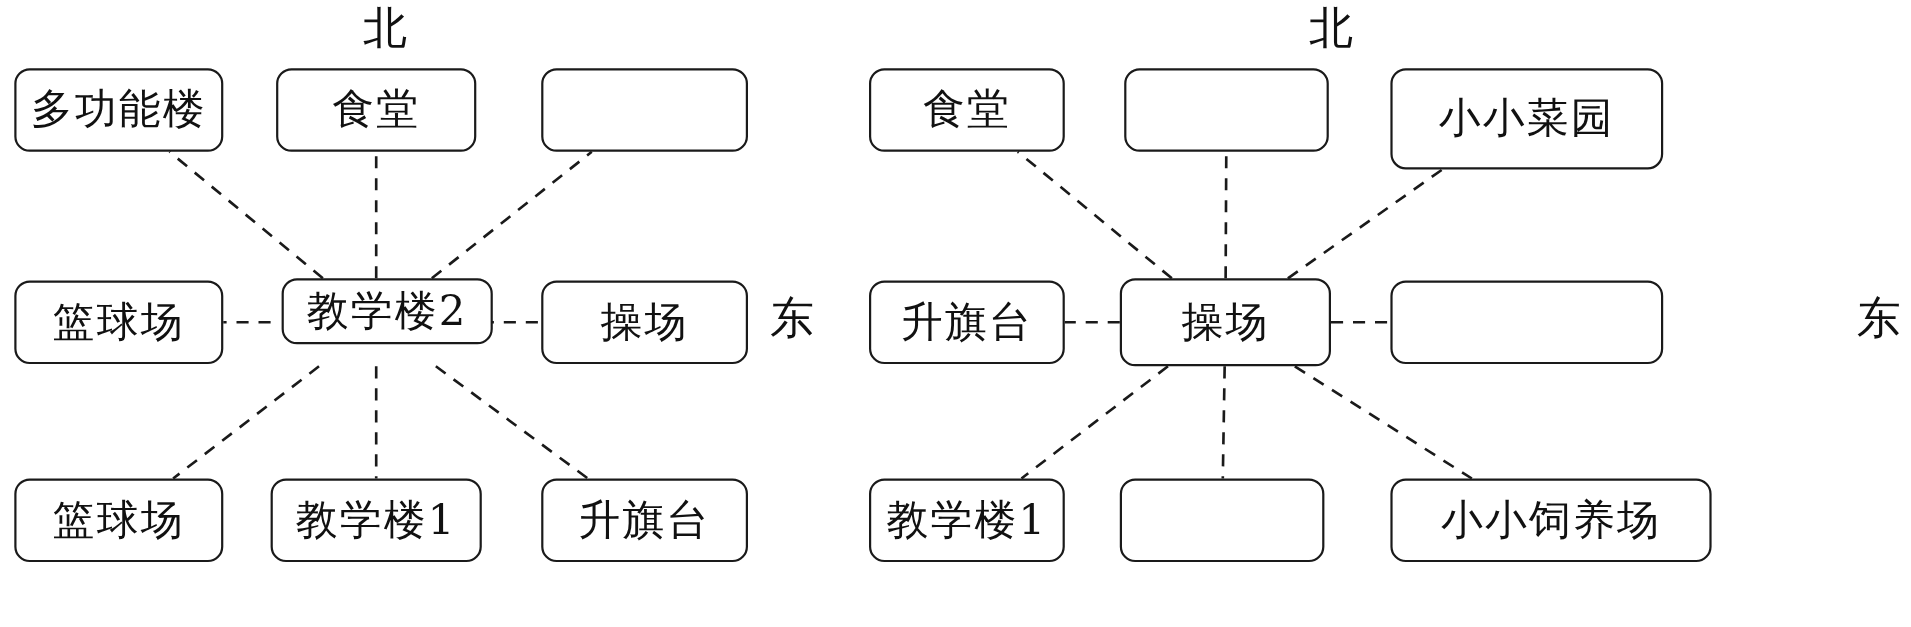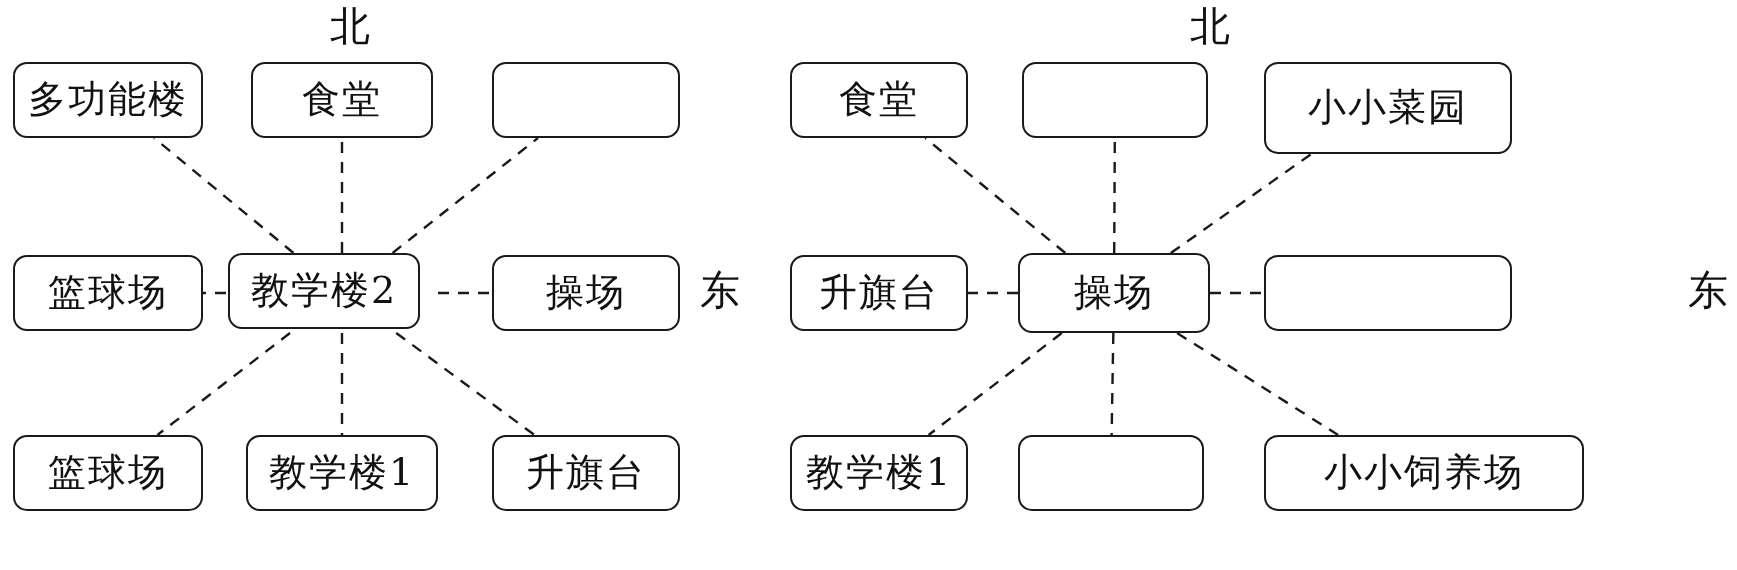--- a/index.html
+++ b/index.html
@@ -88,21 +88,21 @@
       </div>
       <div class="node" style="left: 251px; top: 62px; width: 182px; height: 76px;">
         <span class="node-label">食堂</span>
       </div>
       <div class="node" style="left: 492px; top: 62px; width: 188px; height: 76px;">
         <span class="node-label"></span>
       </div>
       <div class="node" style="left: 13px; top: 255px; width: 190px; height: 76px;">
         <span class="node-label">篮球场</span>
       </div>
-      <div class="node" style="left: 228px; top: 253px; width: 192px; height: 76px;">
+      <div class="node" style="left: 256px; top: 253px; width: 192px; height: 60px;">
         <span class="node-label">教学楼2</span>
       </div>
       <div class="node" style="left: 492px; top: 255px; width: 188px; height: 76px;">
         <span class="node-label">操场</span>
       </div>
       <div class="node" style="left: 13px; top: 435px; width: 190px; height: 76px;">
         <span class="node-label">篮球场</span>
       </div>
       <div class="node" style="left: 246px; top: 435px; width: 192px; height: 76px;">
         <span class="node-label">教学楼1</span>
@@ -132,18 +132,18 @@
       </div>
       <div class="node" style="left: 1264px; top: 255px; width: 248px; height: 76px;">
         <span class="node-label"></span>
       </div>
       <div class="node" style="left: 790px; top: 435px; width: 178px; height: 76px;">
         <span class="node-label">教学楼1</span>
       </div>
       <div class="node" style="left: 1018px; top: 435px; width: 186px; height: 76px;">
         <span class="node-label"></span>
       </div>
-      <div class="node" style="left: 1264px; top: 435px; width: 320px; height: 76px;">
+      <div class="node" style="left: 1264px; top: 435px; width: 292px; height: 76px;">
         <span class="node-label">小小饲养场</span>
       </div>
     </div>
 
 </div>
 
 </body></html>

